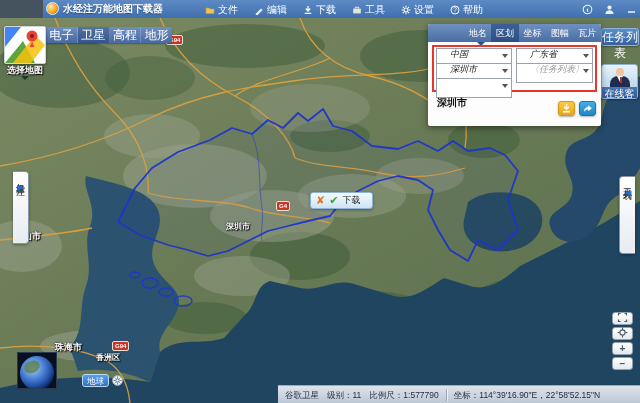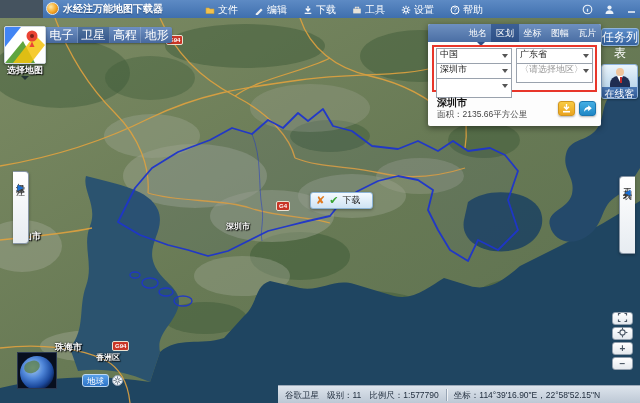--- a/index.html
+++ b/index.html
@@ -52,21 +52,21 @@
   #panel-tabs { position:absolute; left:0; top:0; width:173px; height:18px;
     background:linear-gradient(#6e90c0,#4a6ea4); border-radius:2px 2px 0 0; display:flex;padding-left:36px; }
   .ptab { flex:1; color:#fff; font-size:9px; line-height:18px; text-align:center; cursor:default; }
   .ptab.active { background:linear-gradient(#3c6096,#2d4f86); font-weight:normal; }
   #panel-caret { position:absolute; left:49px; top:18px; width:0; height:0;
     border-left:4px solid transparent; border-right:4px solid transparent; border-top:4px solid #2d4f86; }
   #redbox { position:absolute; left:4px; top:21px; width:165px; height:47px;
     border:2px solid #e8362a; display:grid; grid-template-columns:76px 77px;
     grid-auto-rows:13px; gap:2px 4px; padding:1px 2px; background:#fdfdfd; }
   .sel { position:relative; background:#fff; border:1px solid #9aa2ad; height:20px;
-    font-size:9px; line-height:11px; color:#222; padding:0 12px 0 3px; overflow:hidden; white-space:nowrap; }
+    font-size:9px; line-height:11px; color:#222; padding:0 12px 0 13px; overflow:hidden; white-space:nowrap;font-style:italic; }
   .sel.placeholder { color:#999; }
   .sel::after { content:""; position:absolute; right:3px; top:5px; width:0; height:0;
     border-left:3px solid transparent; border-right:3px solid transparent; border-top:4px solid #555; }
   #result-name { position:absolute; left:9px; top:72px; font-size:10px; font-weight:bold; color:#111; }
   #result-area { position:absolute; left:9px; top:85px; font-size:8.5px; color:#444; }
   .mini-btn { position:absolute; top:77px; width:17px; height:15px; border-radius:3px;
     display:flex; align-items:center; justify-content:center; box-shadow:0 1px 2px rgba(0,0,0,.3); }
   #btn-download-sel { left:130px; background:linear-gradient(#f8cb43,#eaa41f); border:1px solid #d2961e; }
   #btn-share-sel { left:151px; background:linear-gradient(#45aee3,#1f87c6); border:1px solid #1a76b0; }
 
@@ -335,26 +335,25 @@
       <div class="ptab active">区划</div>
       <div class="ptab">坐标</div>
       <div class="ptab">图幅</div>
       <div class="ptab">瓦片</div>
     </div>
     <div id="panel-caret"></div>
     <div id="redbox">
       <div class="sel">中国</div>
       <div class="sel">广东省</div>
       <div class="sel">深圳市</div>
-      <div class="sel placeholder">〈请选择地区〉</div>
+      <div class="sel placeholder">〈任务列表〉</div>
       <div class="sel"></div>
       <div></div>
     </div>
     <div id="result-name">深圳市</div>
-    <div id="result-area">面积：2135.66平方公里</div>
     <div class="mini-btn" id="btn-download-sel">
       <span><svg width="11" height="11">
             <path d="M5.5,1 v4.5 M3,3.8 L5.5,6.3 L8,3.8" stroke="#fff" stroke-width="1.4" fill="none"></path>
             <path d="M2,8.7 h7" stroke="#fff" stroke-width="1.6"></path>
           </svg></span>
     </div>
     <div class="mini-btn" id="btn-share-sel">
       <span><svg width="11" height="11">
             <path d="M2.2,8.8 C2.2,5.4 4.2,4.2 6.2,4.1 L6.2,2.2 L9.8,5.2 L6.2,8.2 L6.2,6.2 C4.6,6.2 3.3,6.9 2.2,8.8 Z" fill="#fff"></path>
           </svg></span>

